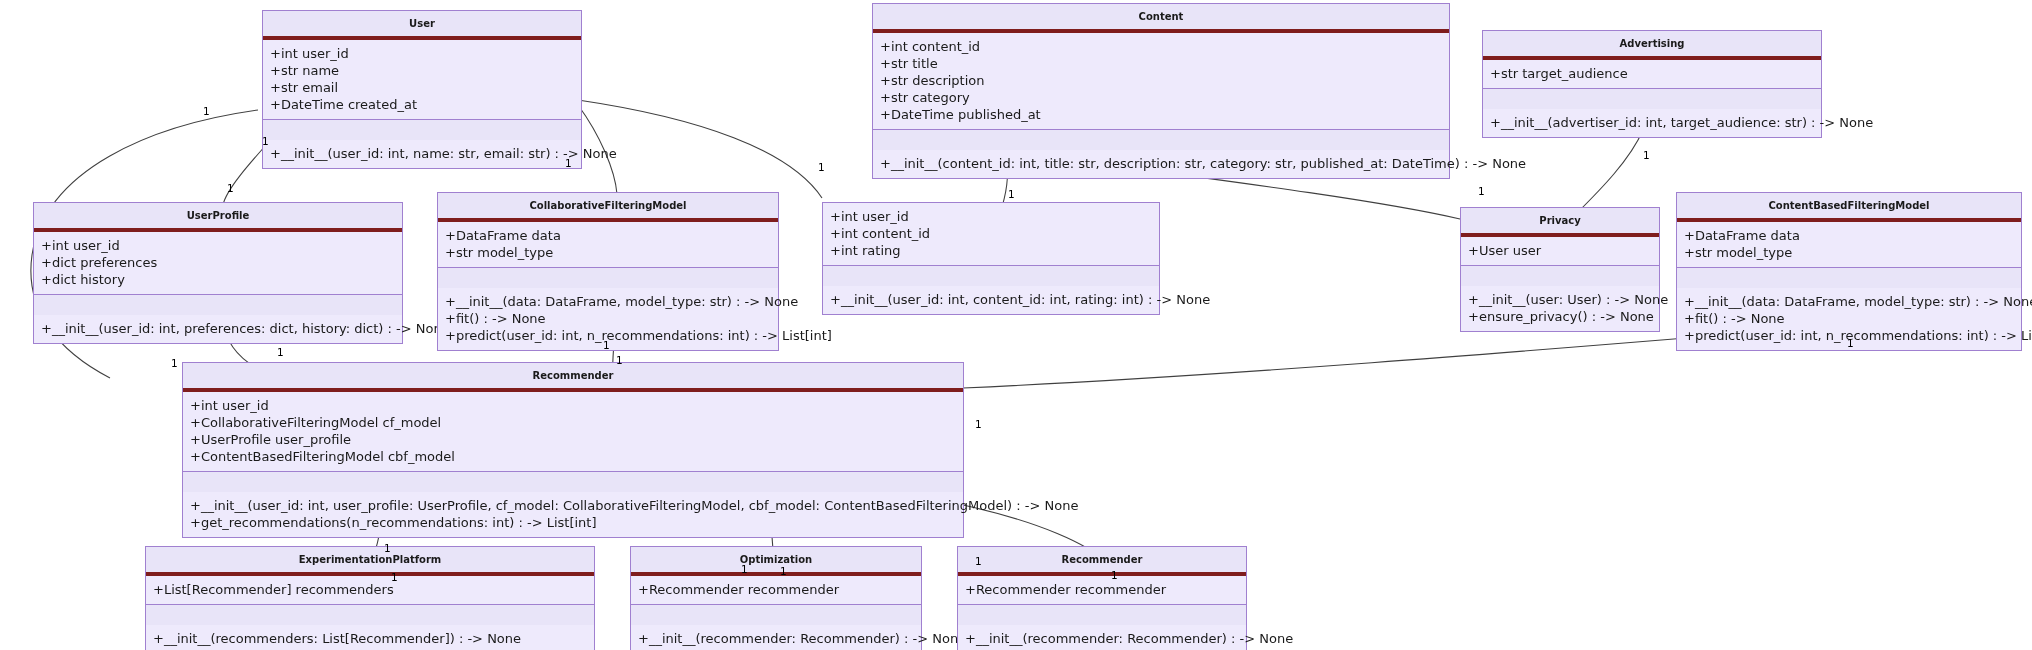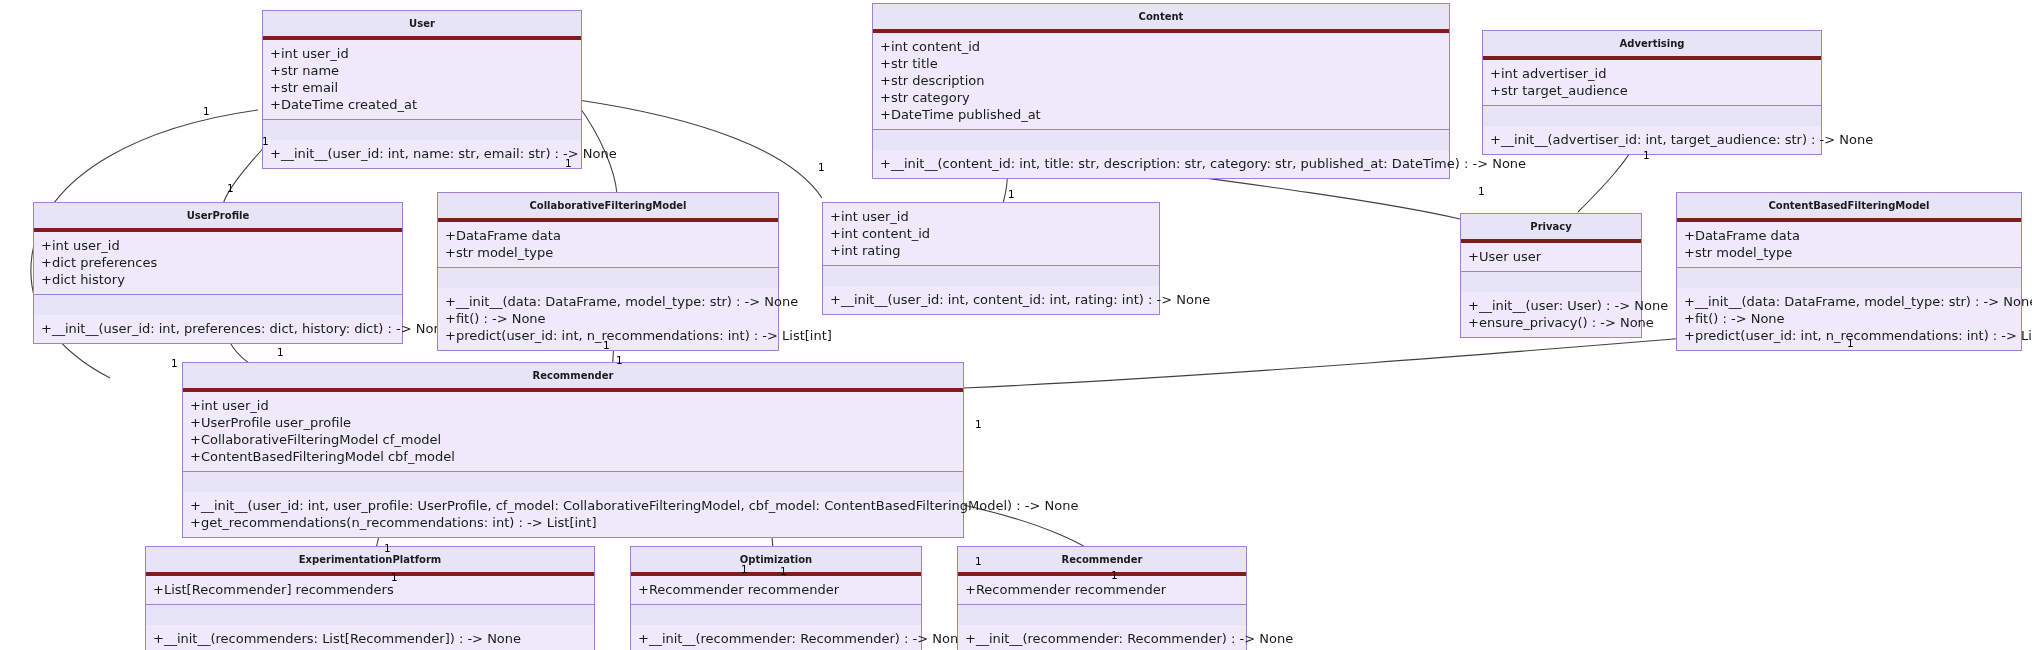--- a/index.html
+++ b/index.html
@@ -124,21 +124,20 @@
       <div class="uml-row">+DateTime published_at</div>
     </div>
     <div class="uml-compartment">
       <div class="uml-row">+__init__(content_id: int, title: str, description: str, category: str, published_at: DateTime) : -&gt; None</div>
     </div>
   </div>
 
   <div class="uml-class" style="left:1482px; top:30px; width:340px;">
     <div class="uml-title">Advertising</div>
     <div class="uml-compartment">
-      <div class="uml-row">+int advertiser_id</div>
       <div class="uml-row">+str target_audience</div>
     </div>
     <div class="uml-compartment">
       <div class="uml-row">+__init__(advertiser_id: int, target_audience: str) : -&gt; None</div>
     </div>
   </div>
 
   <div class="uml-class" style="left:33px; top:202px; width:370px;">
     <div class="uml-title">UserProfile</div>
     <div class="uml-compartment">
@@ -168,21 +167,21 @@
     <div class="uml-compartment">
       <div class="uml-row">+int user_id</div>
       <div class="uml-row">+int content_id</div>
       <div class="uml-row">+int rating</div>
     </div>
     <div class="uml-compartment">
       <div class="uml-row">+__init__(user_id: int, content_id: int, rating: int) : -&gt; None</div>
     </div>
   </div>
 
-  <div class="uml-class" style="left:1460px; top:213px; width:182px;">
+  <div class="uml-class" style="left:1460px; top:207px; width:200px;">
     <div class="uml-title">Privacy</div>
     <div class="uml-compartment">
       <div class="uml-row">+User user</div>
     </div>
     <div class="uml-compartment">
       <div class="uml-row">+__init__(user: User) : -&gt; None</div>
       <div class="uml-row">+ensure_privacy() : -&gt; None</div>
     </div>
   </div>
 
@@ -196,22 +195,22 @@
       <div class="uml-row">+__init__(data: DataFrame, model_type: str) : -&gt; None</div>
       <div class="uml-row">+fit() : -&gt; None</div>
       <div class="uml-row">+predict(user_id: int, n_recommendations: int) : -&gt; List[int]</div>
     </div>
   </div>
 
   <div class="uml-class" style="left:182px; top:362px; width:782px;">
     <div class="uml-title">Recommender</div>
     <div class="uml-compartment">
       <div class="uml-row">+int user_id</div>
+      <div class="uml-row">+CollaborativeFilteringModel cf_model</div>
       <div class="uml-row">+UserProfile user_profile</div>
-      <div class="uml-row">+CollaborativeFilteringModel cf_model</div>
       <div class="uml-row">+ContentBasedFilteringModel cbf_model</div>
     </div>
     <div class="uml-compartment">
       <div class="uml-row">+__init__(user_id: int, user_profile: UserProfile, cf_model: CollaborativeFilteringModel, cbf_model: ContentBasedFilteringModel) : -&gt; None</div>
       <div class="uml-row">+get_recommendations(n_recommendations: int) : -&gt; List[int]</div>
     </div>
   </div>
 
   <div class="uml-class" style="left:145px; top:546px; width:450px;">
     <div class="uml-title">ExperimentationPlatform</div>

